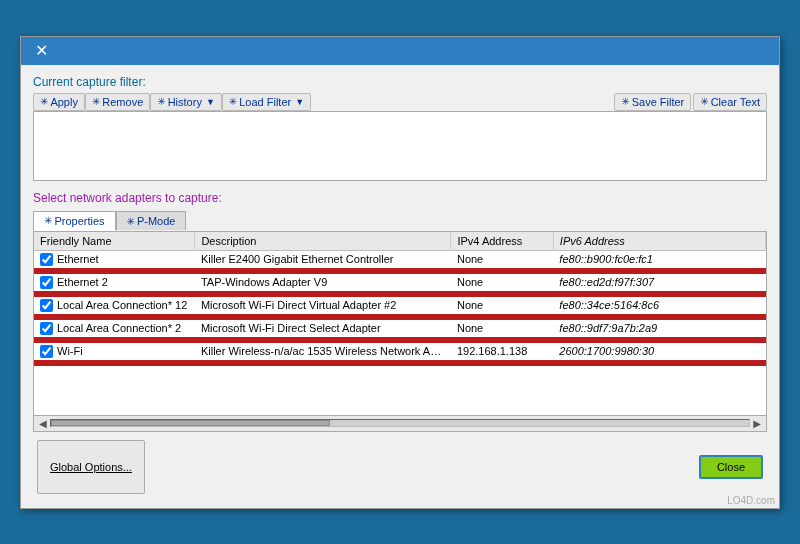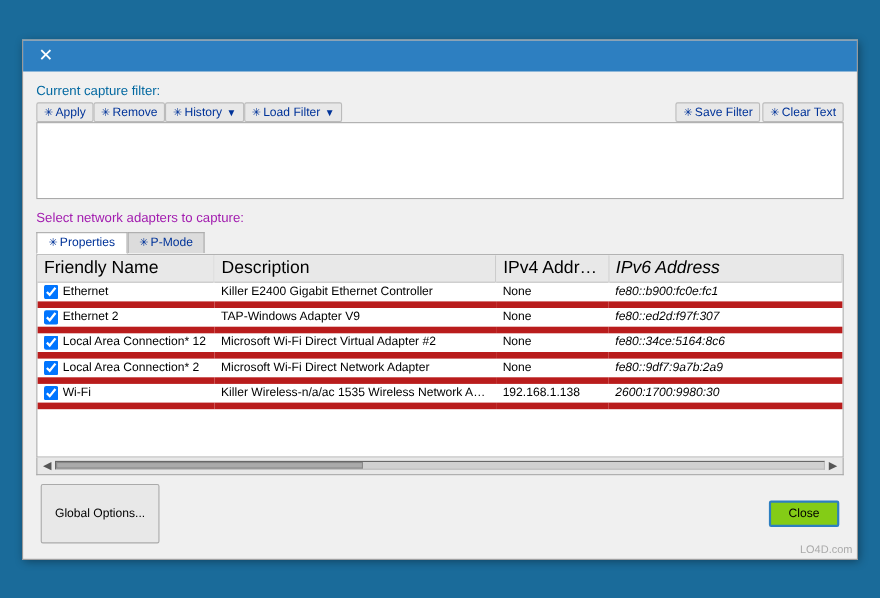--- a/index.html
+++ b/index.html
@@ -127,21 +127,21 @@
       border-collapse: collapse;
       table-layout: fixed;
     }
     thead tr {
       background: #e8e8e8;
       border-bottom: 1px solid #bbb;
     }
     thead th {
       text-align: left;
       padding: 3px 6px;
-      font-size: 16px;
+      font-size: 11px;
       font-weight: normal;
       border-right: 1px solid #ccc;
       overflow: hidden;
       text-overflow: ellipsis;
       white-space: nowrap;
     }
     tbody tr {
       border-bottom: 6px solid #b91c1c;
     }
     tbody td {
@@ -194,20 +194,21 @@
       justify-content: space-between;
       padding: 8px 4px 4px 4px;
     }
     .global-options-btn {
       padding: 20px 12px;
       background: #e8e8e8;
       border: 1px solid #aaa;
       cursor: pointer;
       font-size: 11px;
       border-radius: 2px;
+      text-decoration: underline;
     }
     .close-btn {
       padding: 4px 16px;
       background: #84cc16;
       border: 2px solid #2d7fc1;
       cursor: pointer;
       font-size: 11px;
       border-radius: 2px;
     }
     .watermark {
@@ -336,21 +337,21 @@
               <td class="col-ipv4">None</td>
               <td class="col-ipv6">fe80::34ce:5164:8c6</td>
             </tr>
             <tr>
               <td class="col-name">
                 <div class="checkbox-cell">
                   <input type="checkbox" checked="" style="">
                   <span>Local Area Connection* 2</span>
                 </div>
               </td>
-              <td class="col-desc">Microsoft Wi-Fi Direct Network Adapter</td>
+              <td class="col-desc">Microsoft Wi-Fi Direct Select Adapter</td>
               <td class="col-ipv4">None</td>
               <td class="col-ipv6">fe80::9df7:9a7b:2a9</td>
             </tr>
             <tr>
               <td class="col-name">
                 <div class="checkbox-cell">
                   <input type="checkbox" checked="" style="">
                   <span>Wi-Fi</span>
                 </div>
               </td>

